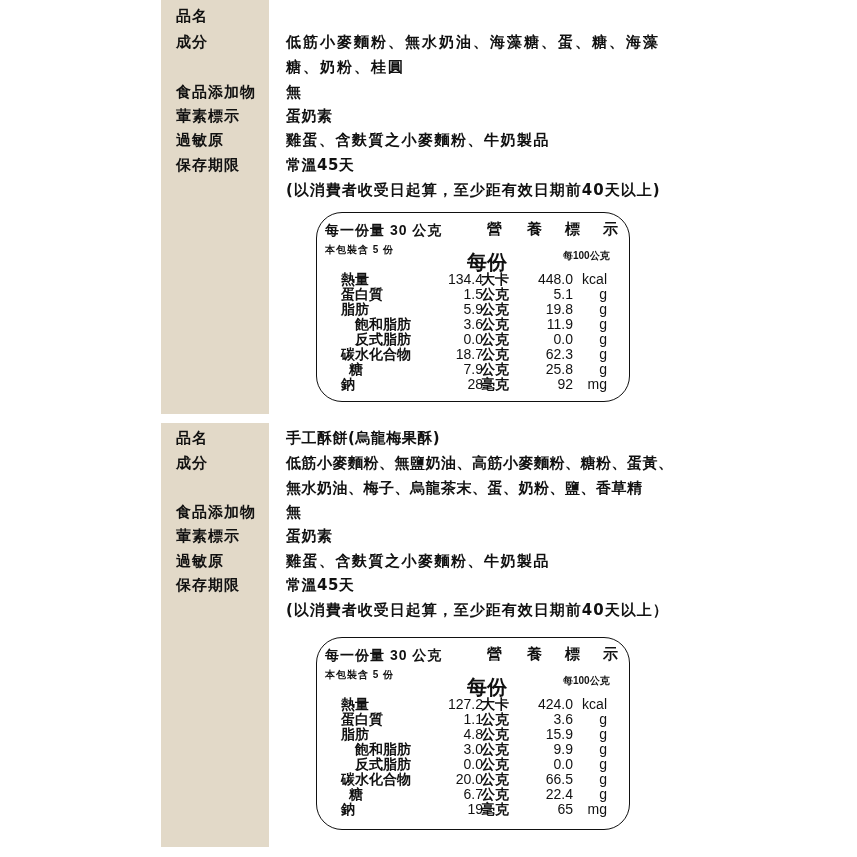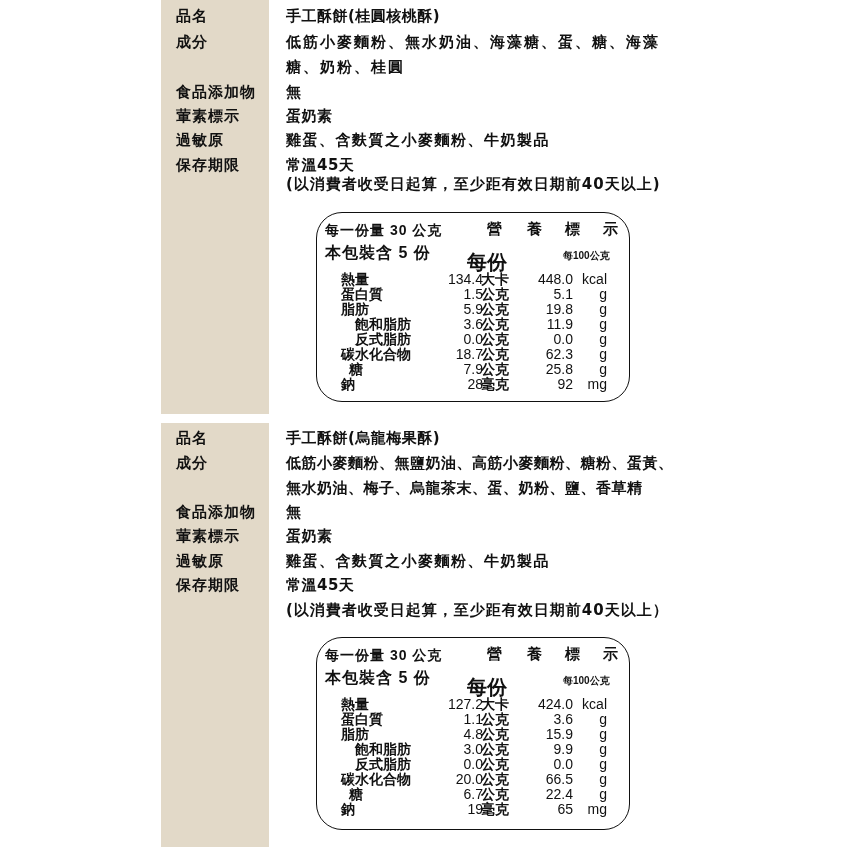--- a/index.html
+++ b/index.html
@@ -9,21 +9,21 @@
   .panel.p1 { top:0; height:414px; }
   .panel.p2 { top:423px; height:424px; }
   .row { position:absolute; left:0; width:857px; height:24px; font-size:15px; font-weight:bold; line-height:24px; }
   .lbl { position:absolute; left:176px; letter-spacing:1px; white-space:nowrap; }
   .val { position:absolute; left:286px; white-space:nowrap; letter-spacing:0.5px; }
   .nbox { position:absolute; left:316px; width:314px; border:1.5px solid #111; border-radius:26px;
           box-sizing:border-box; font-family:"Liberation Sans", sans-serif; }
   .nbox.b1 { top:212px; height:190px; }
   .nbox.b2 { top:637px; height:193px; }
   .nb-serv { position:absolute; left:8px; top:9px; font-size:14px; font-weight:bold; letter-spacing:1px; white-space:nowrap; }
-  .nb-pkg  { position:absolute; left:8px; top:30px; font-size:16px; font-weight:bold; letter-spacing:1px; white-space:nowrap; }
+  .nb-pkg  { position:absolute; left:8px; top:30px; font-size:10px; font-weight:bold; letter-spacing:1px; white-space:nowrap; }
   .nb-title { position:absolute; left:170px; top:7px; font-size:15px; font-weight:bold; white-space:nowrap; }
   .nb-title span { position:absolute; }
   .nb-h1 { position:absolute; left:150px; top:36px; font-size:20px; font-weight:bold; white-space:nowrap; }
   .nb-h2 { position:absolute; left:246px; top:36px; font-size:10px; font-weight:bold; white-space:nowrap; }
   .nrow { position:absolute; left:0; width:314px; height:16px; font-size:14px; line-height:16px; }
   .nrow .n { position:absolute; left:24px; font-weight:bold; white-space:nowrap; }
   .nrow .n.ind2 { left:38px; }
   .nrow .n.ind1 { left:32px; }
   .nrow .v1 { position:absolute; right:148px; text-align:center; white-space:nowrap; }
   .nrow .u1 { position:absolute; left:164px; font-weight:bold; white-space:nowrap; }
@@ -31,21 +31,20 @@
   .nrow .u2 { position:absolute; right:24px; text-align:right; white-space:nowrap; }
 </style>
 </head>
 <body>
 
 <div class="panel p1"></div>
 
 <div>
   <div class="row" style="top:4px;">
     <span class="lbl">品名</span>
-    <span class="val">手工酥餅(桂圓核桃酥)</span>
   </div>
   <div class="row" style="top:30px;">
     <span class="lbl">成分</span>
     <span class="val" style="letter-spacing:2px;">低筋小麥麵粉、無水奶油、海藻糖、蛋、糖、海藻</span>
   </div>
   <div class="row" style="top:55px;padding-left:24px;">
     <span class="val" style="letter-spacing:2px;">糖、奶粉、桂圓</span>
   </div>
   <div class="row" style="top:80px;">
     <span class="lbl">食品添加物</span>
@@ -56,21 +55,21 @@
     <span class="val">蛋奶素</span>
   </div>
   <div class="row" style="top:128px;">
     <span class="lbl">過敏原</span>
     <span class="val" style="letter-spacing:1.5px;">雞蛋、含麩質之小麥麵粉、牛奶製品</span>
   </div>
   <div class="row" style="top:153px;">
     <span class="lbl">保存期限</span>
     <span class="val">常溫45天</span>
   </div>
-  <div class="row" style="top:172px;">
+  <div class="row" style="top:178px;">
     <span class="val" style="letter-spacing:1px;">(以消費者收受日起算，至少距有效日期前40天以上)</span>
   </div>
 </div>
 
 <div class="nbox b1">
   <span class="nb-serv">每一份量 30 公克</span>
   <span class="nb-pkg">本包裝含  5 份</span>
   <div class="nb-title">
     <span style="left:0;">營</span>
     <span style="left:40px;">養</span>

